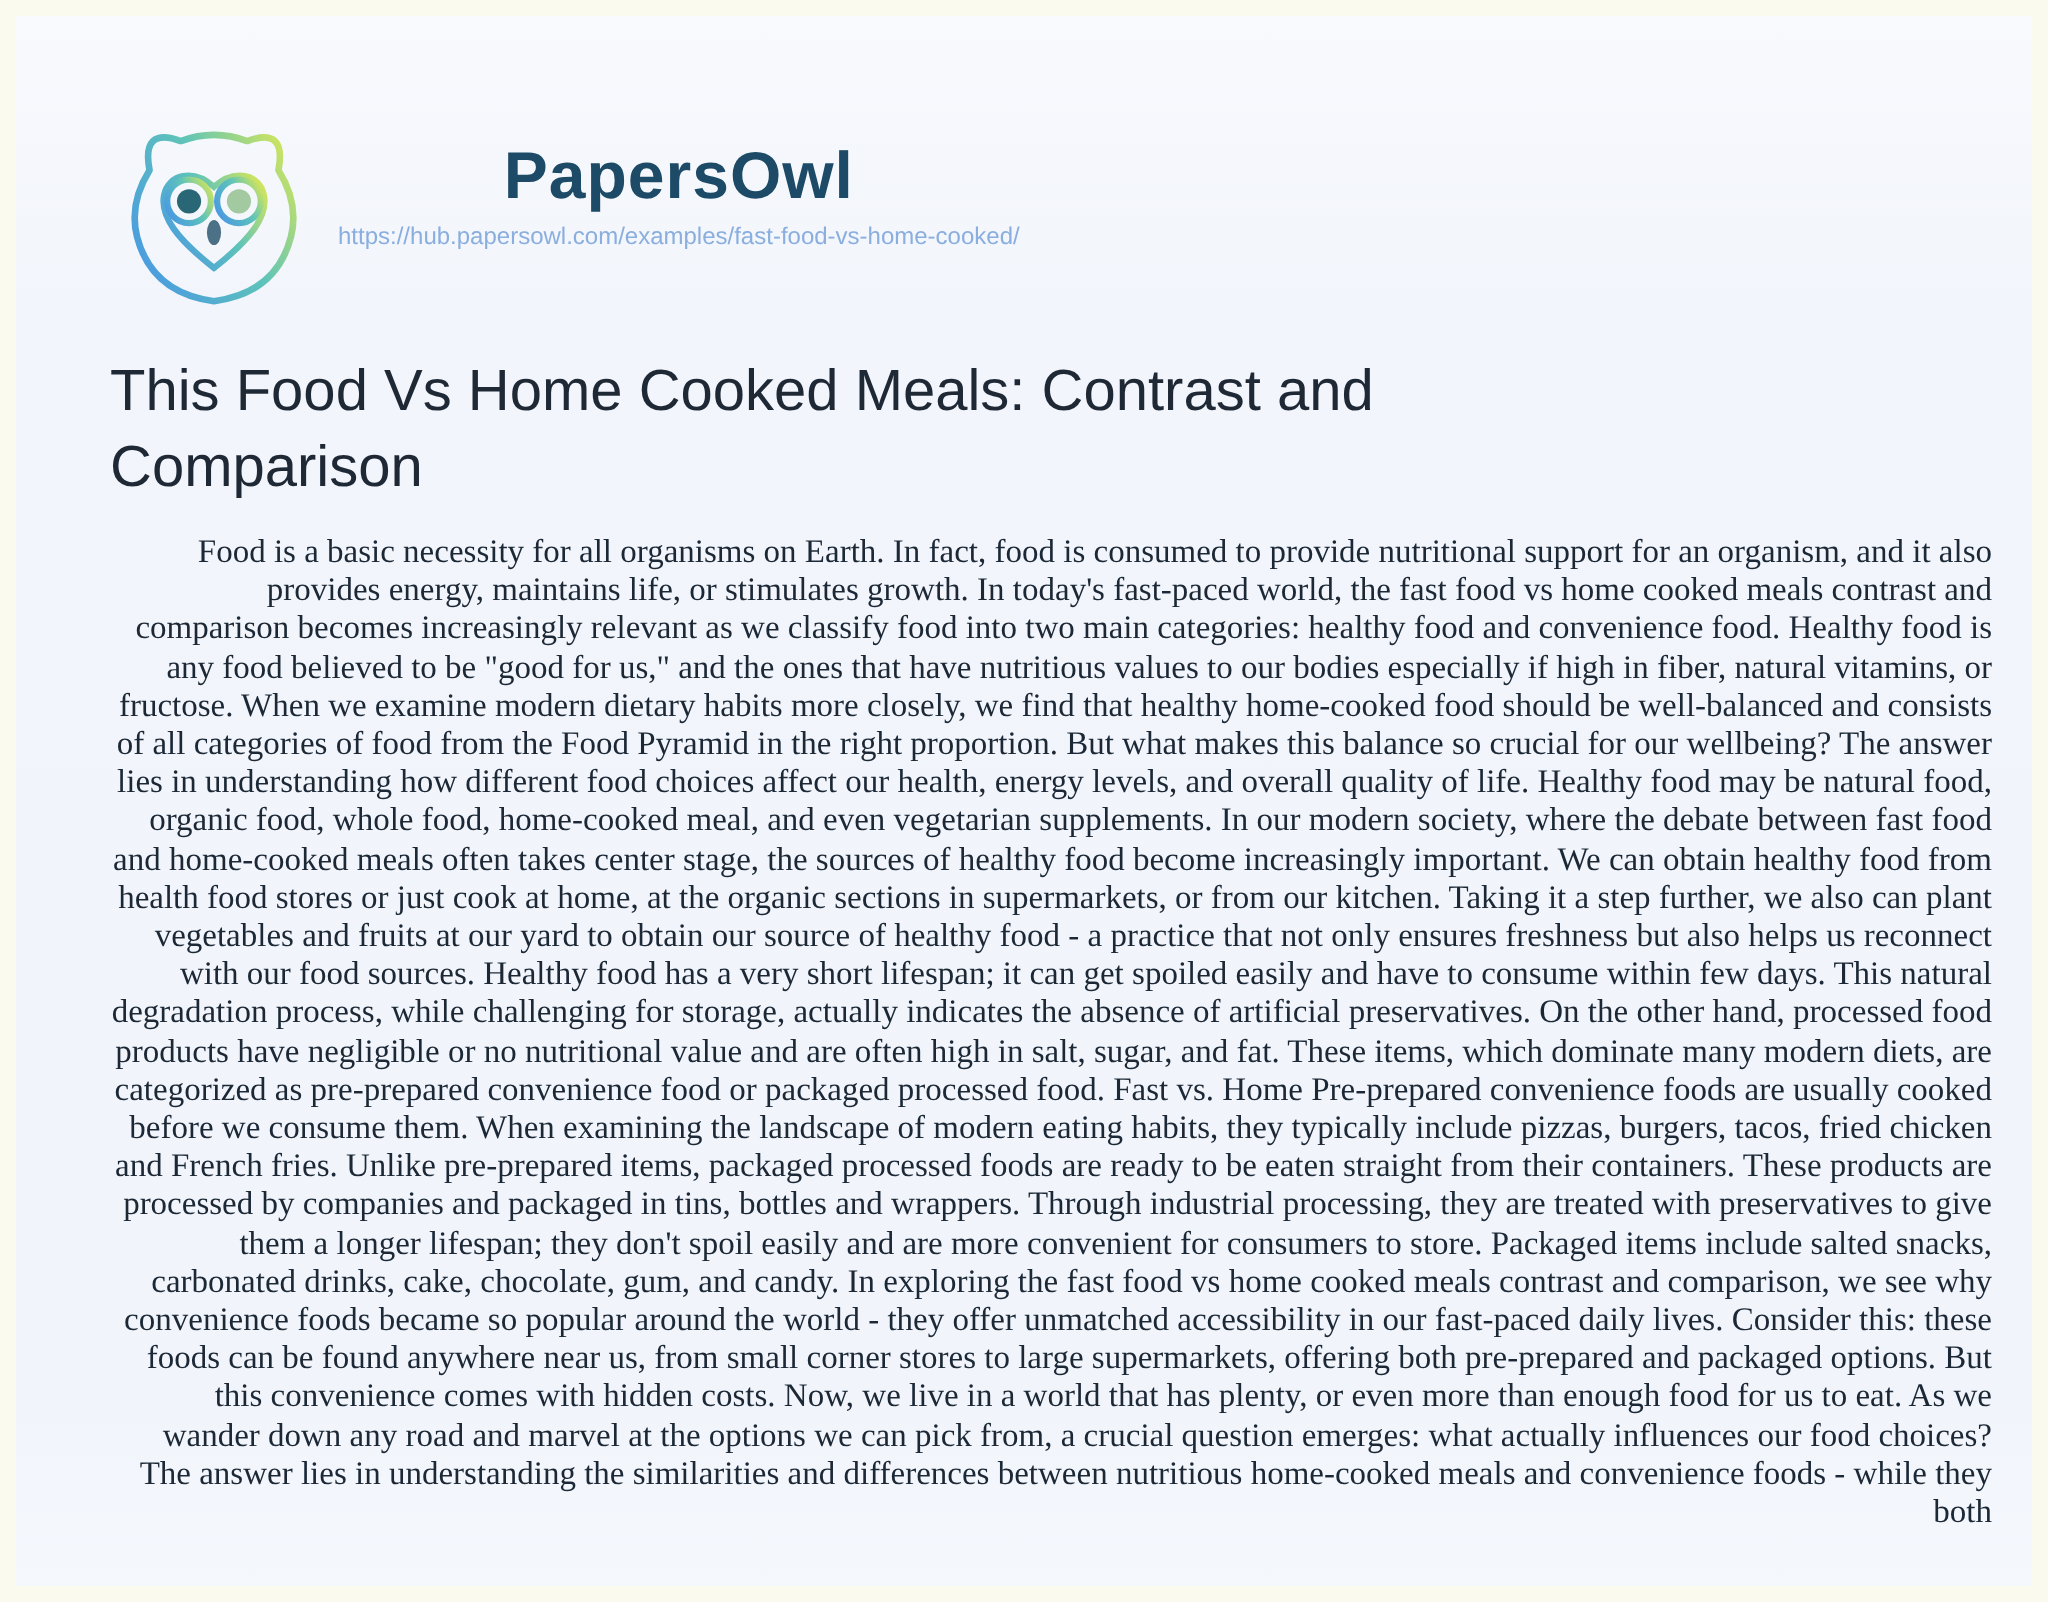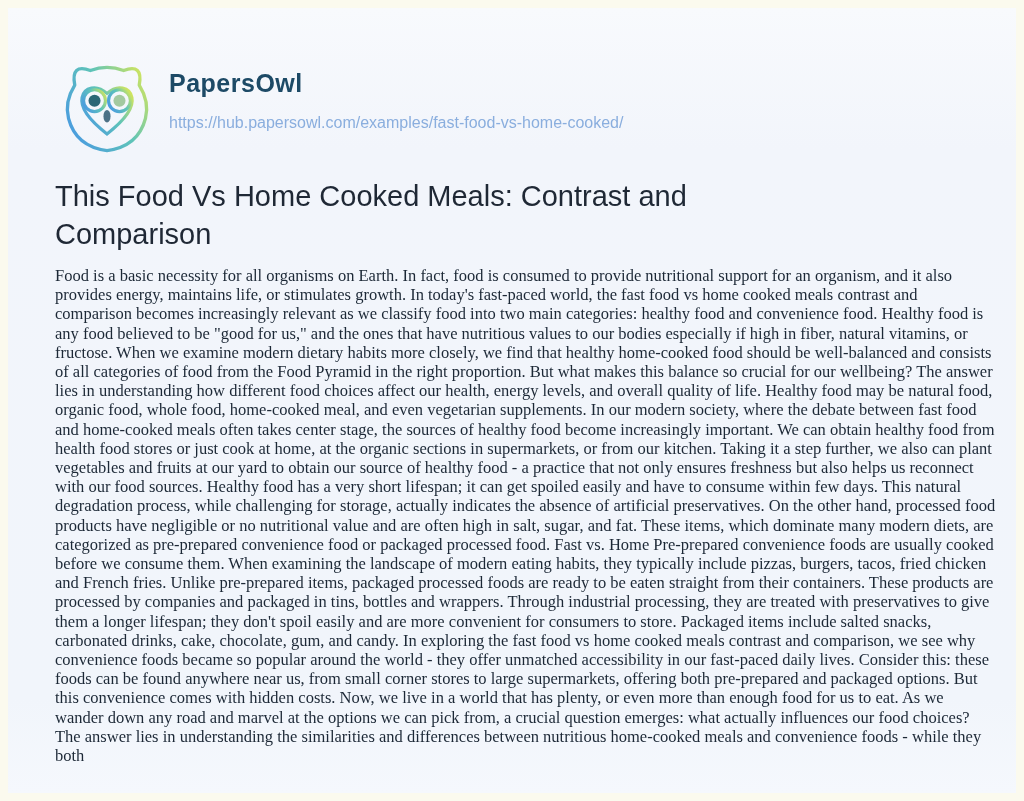--- a/index.html
+++ b/index.html
@@ -20,48 +20,49 @@
     align-items: flex-start;
     gap: 10px;
   }
   .logo-box {
     width: 104px; height: 104px;
     flex: 0 0 auto;
     margin-top: 0;
   }
   .brand-col { padding-top: 12px; }
   .brand-name {
-    font-size: 25px;
+    font-size: 33px;
     font-weight: bold;
     letter-spacing: 0.5px;
     color: #1d4a66;
+    text-align: center;
   }
   .brand-url {
     display: inline-block;
-    margin-top: 16px;
-    font-size: 16px;
+    margin-top: 4px;
+    font-size: 12px;
     color: #8aaede;
     text-decoration: none;
   }
   .article-title {
     margin-top: 16px;
     max-width: 700px;
     font-size: 29px;
     line-height: 38px;
     font-weight: 400;
     color: #1f2835;
   }
   .article-body {
     margin-top: 13px;
     width: 941px;
     font-family: "Liberation Serif", serif;
     font-size: 16.5px;
     line-height: 19.2px;
     color: #1c2836;
-    text-align: left;
+    text-align: right;
   }
 </style>
 </head>
 <body>
 
 <div class="page">
 
   <div class="header">
 
     <div class="logo-box">

